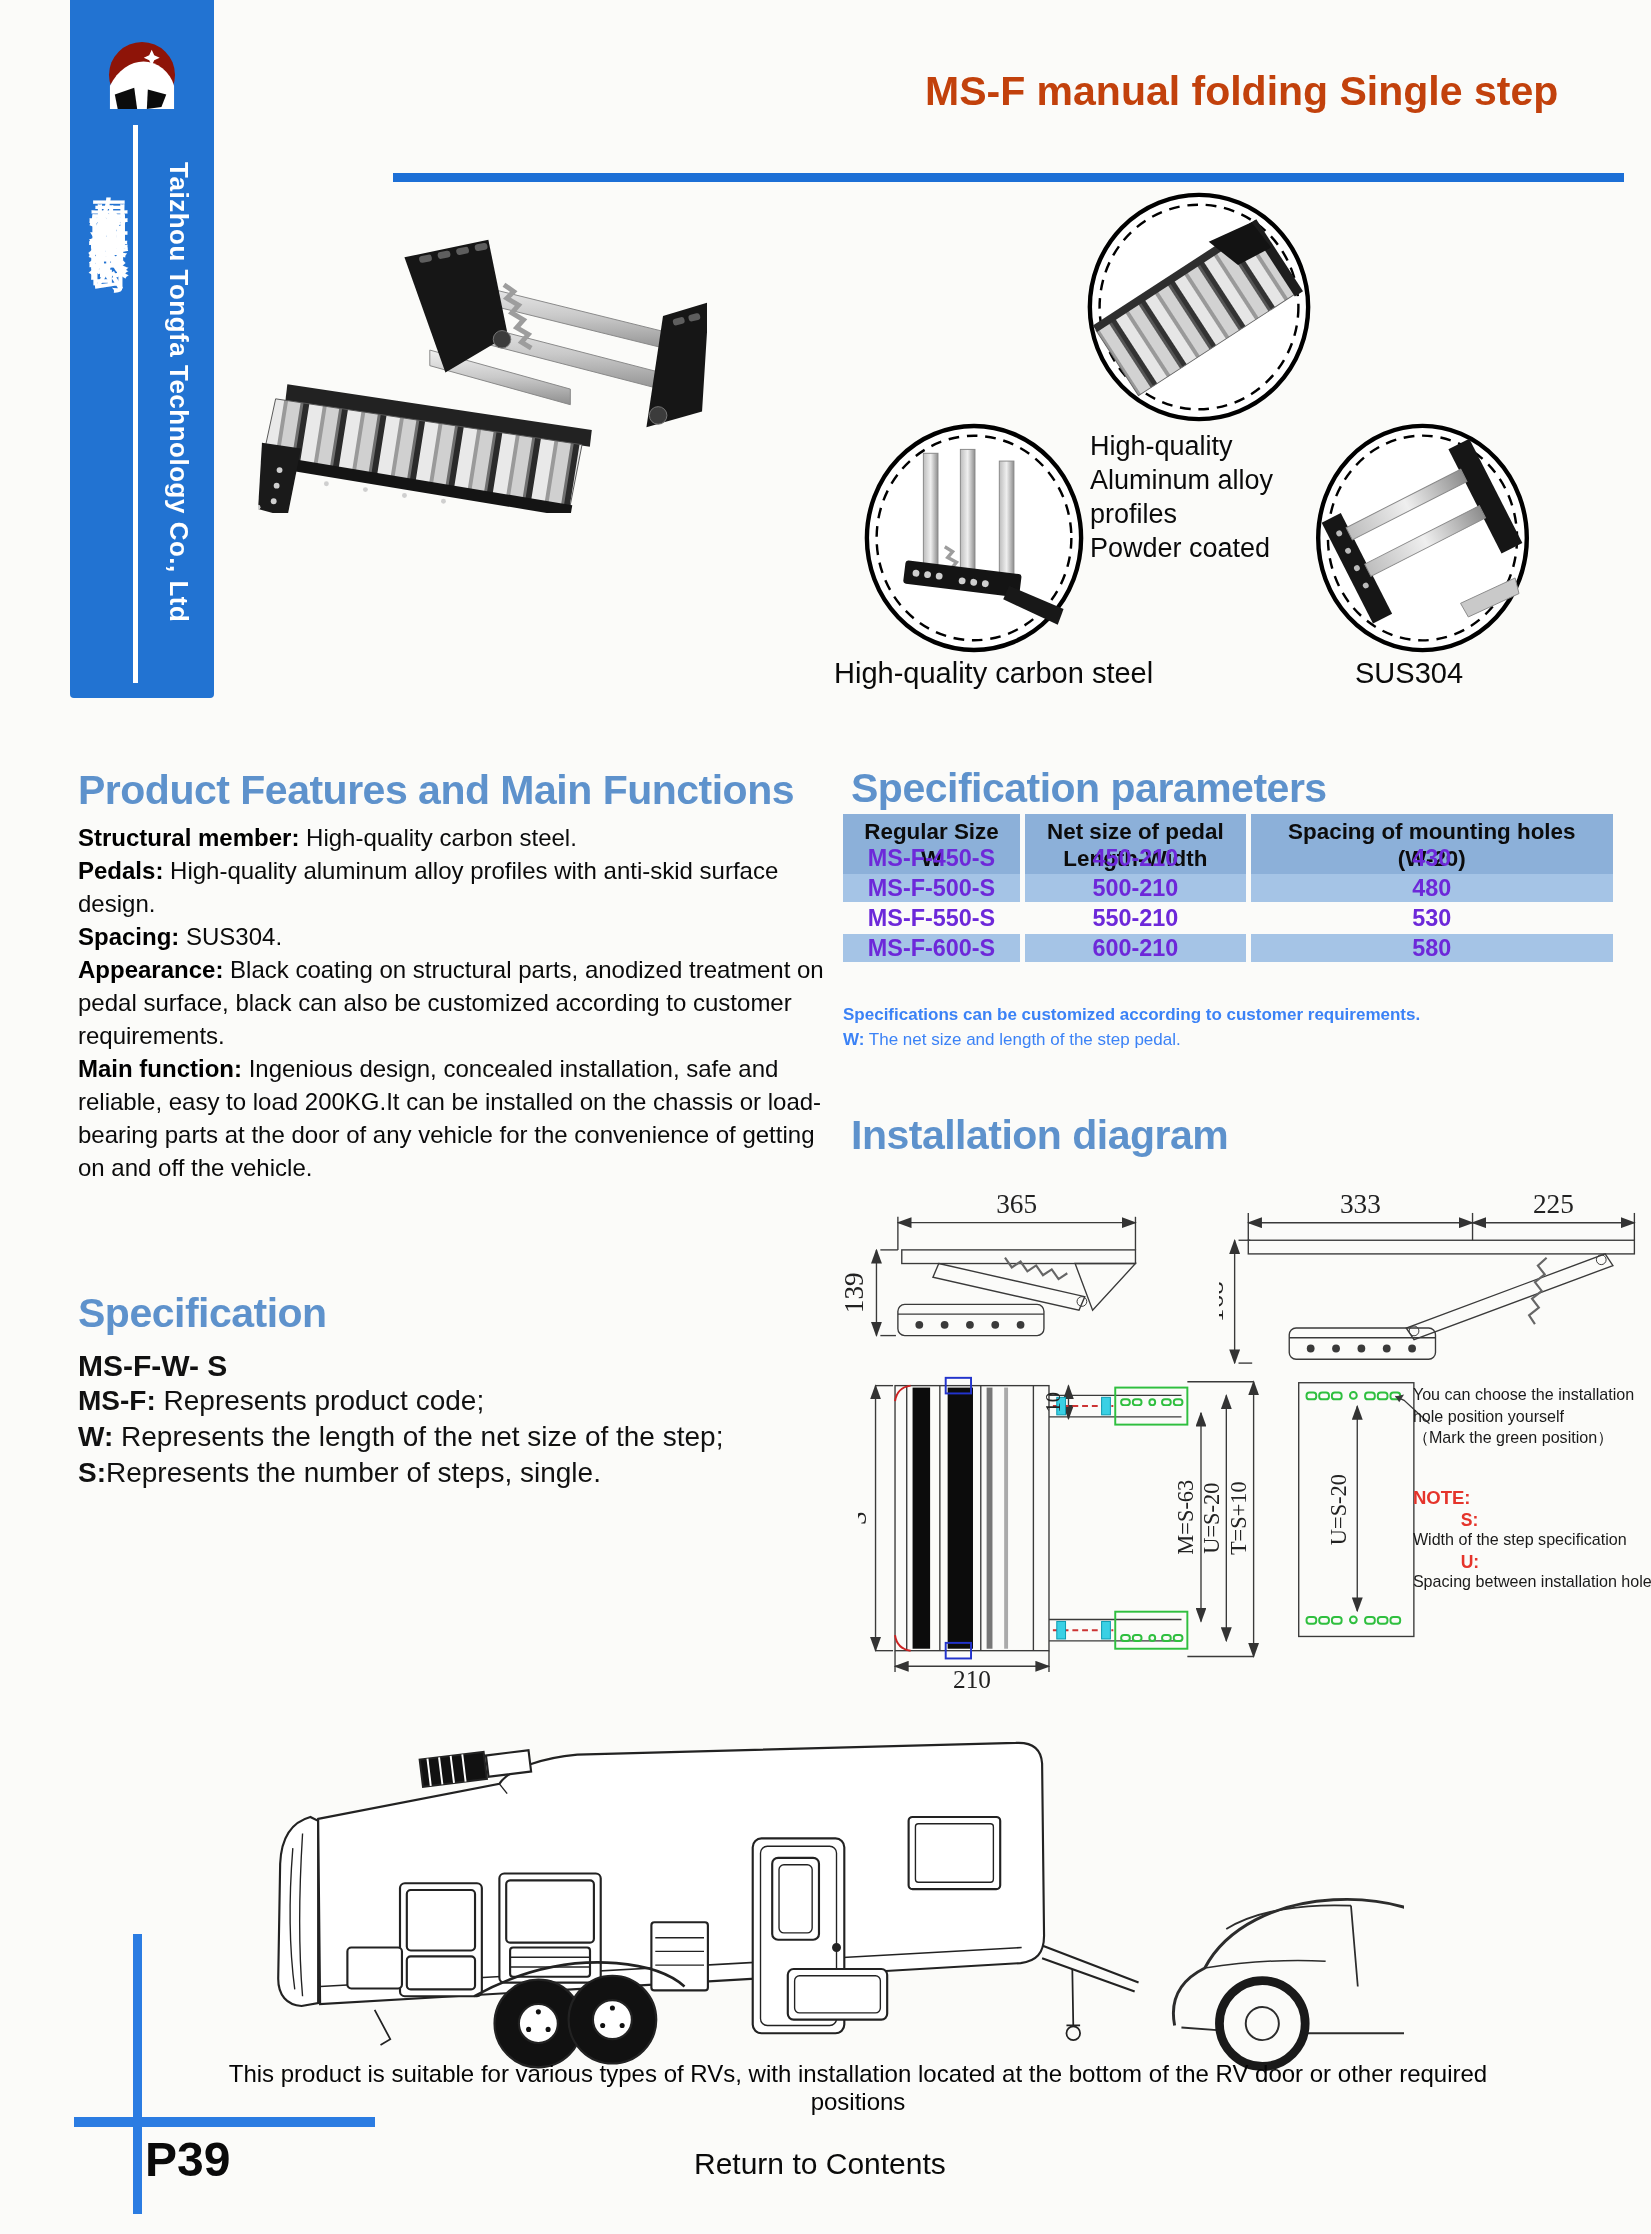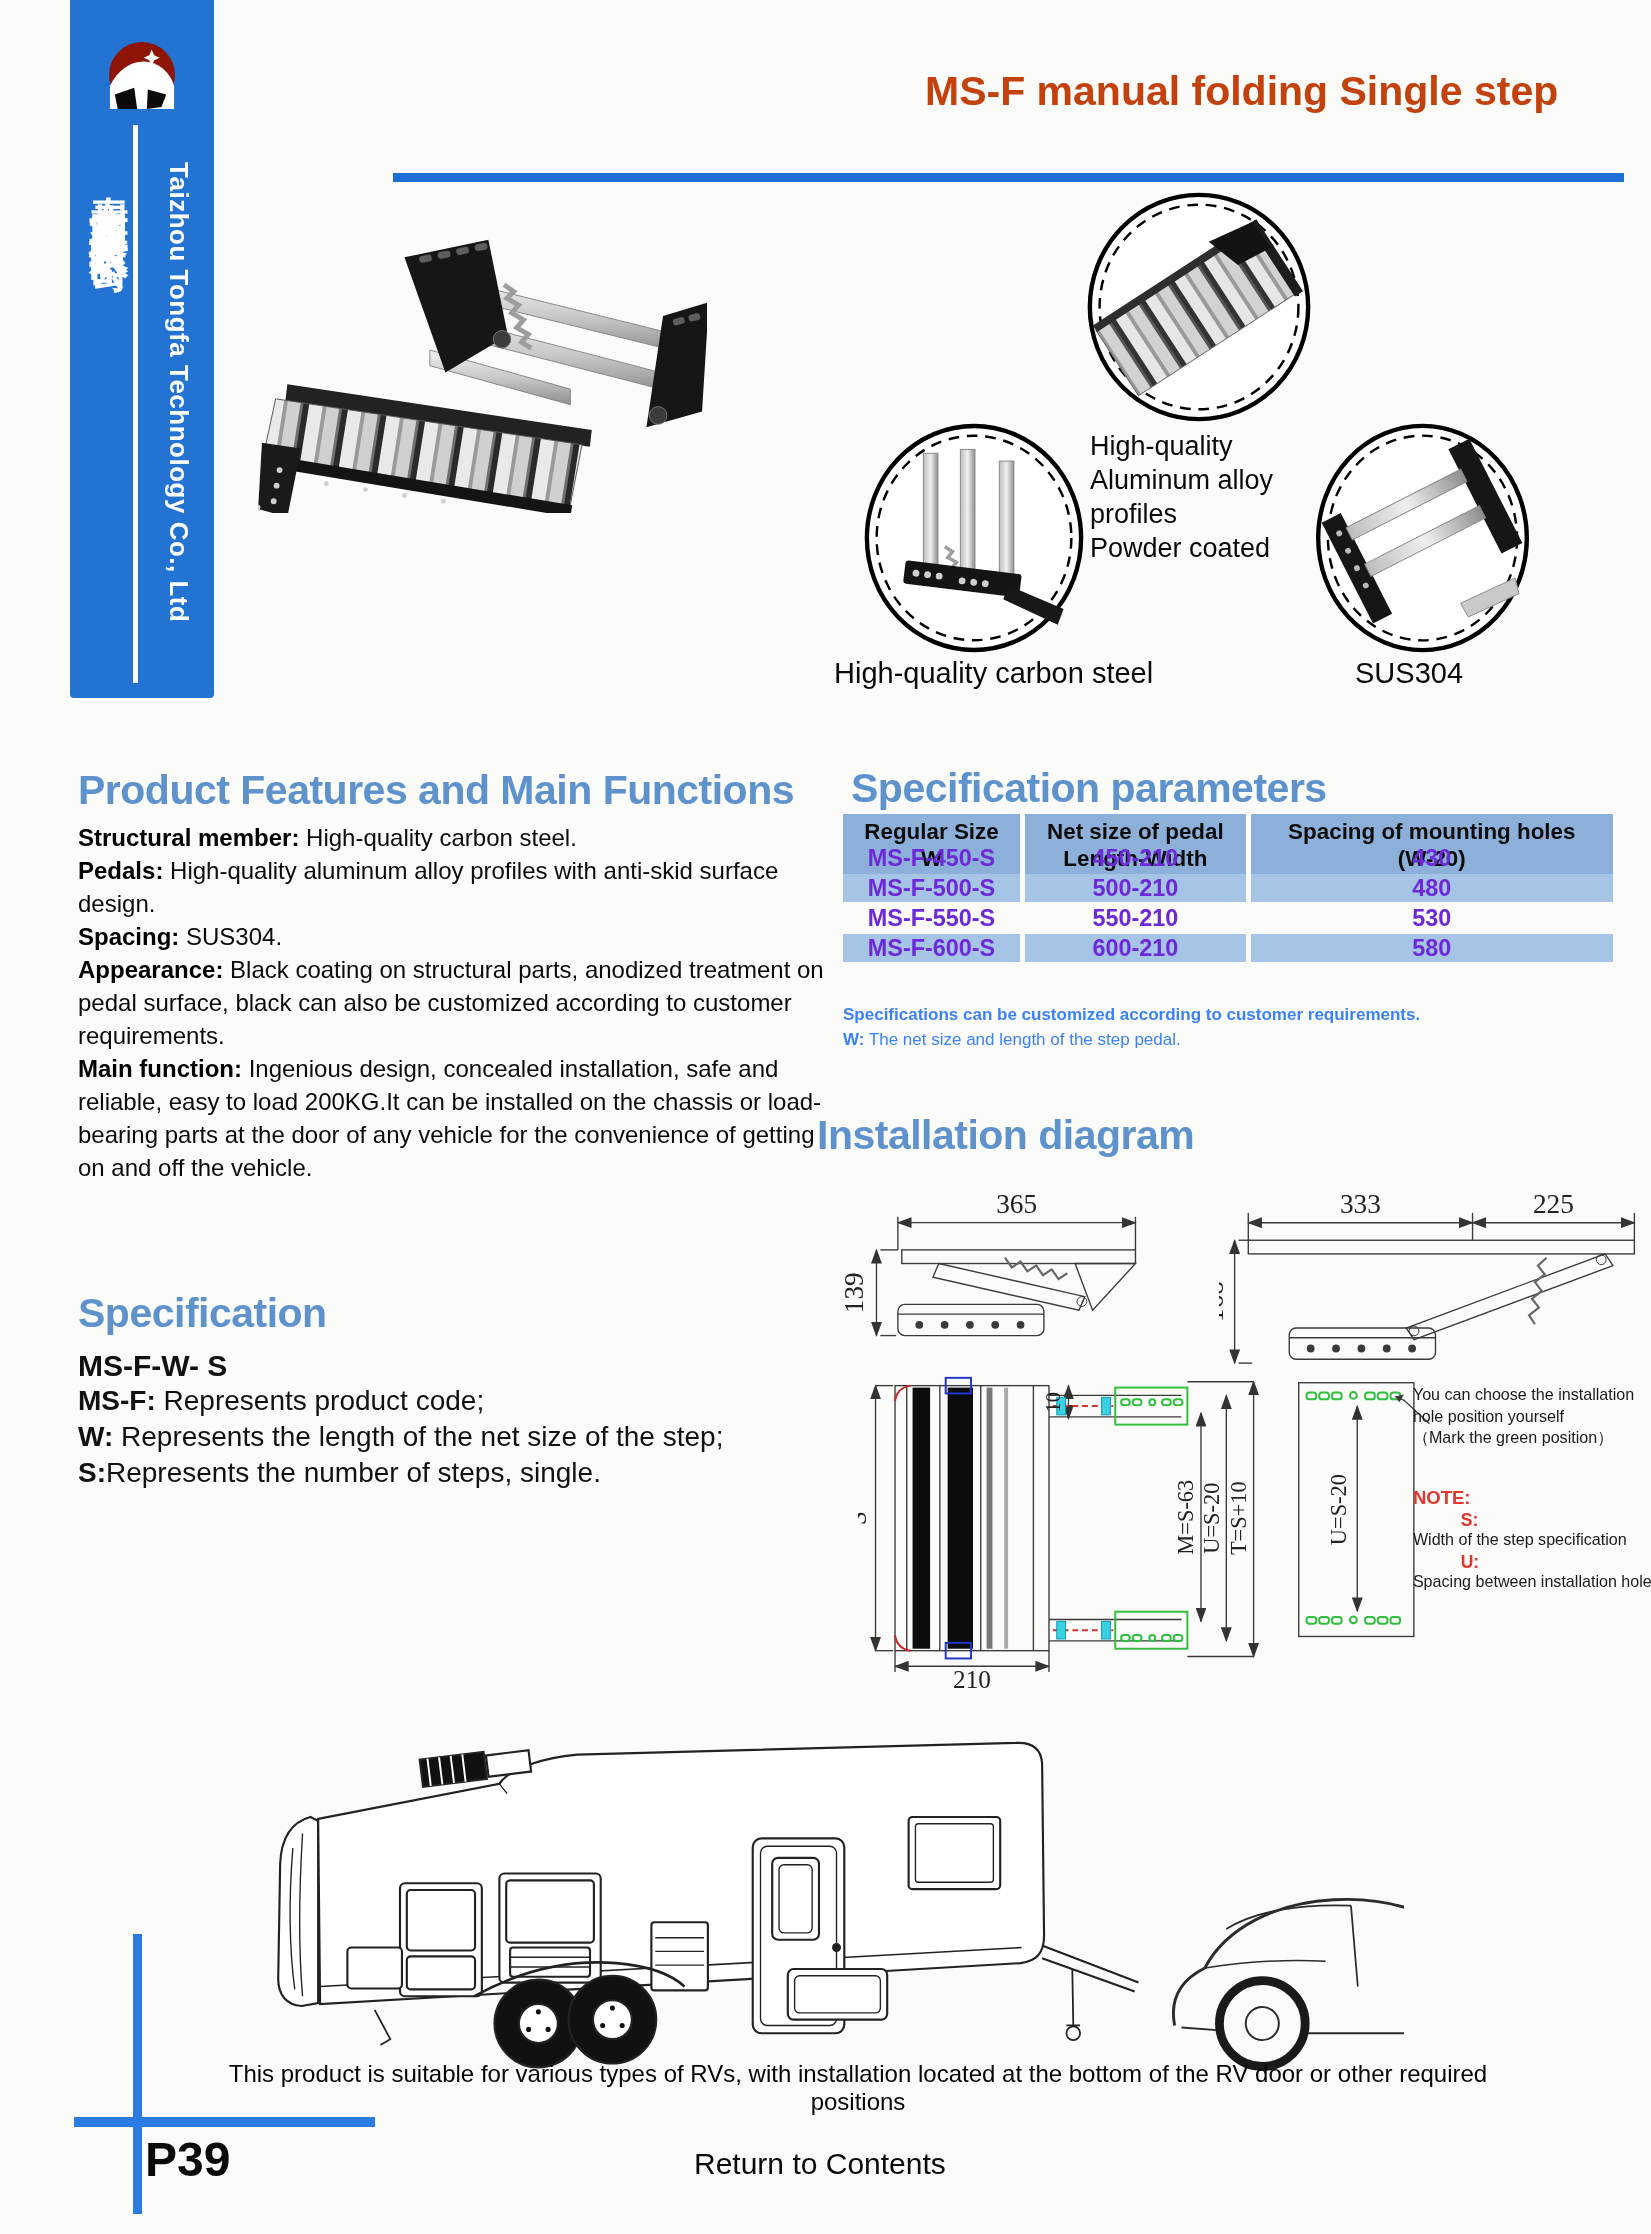--- a/index.html
+++ b/index.html
@@ -233,21 +233,21 @@
 
     <div class="td r-blue">MS-F-600-S</div>
     <div class="td r-blue">600-210</div>
     <div class="td r-blue">580</div>
   </div>
   <div class="abs tnote" style="left:843px;top:1005px;font-weight:bold">Specifications can be customized according to customer requirements.</div>
   <div class="abs tnote" style="left:843px;top:1030px">
     <b>W:</b><span> The net size and length of the step pedal.</span>
   </div>
 
-  <div class="abs sec-heading" style="left:817px;top:1112px">Installation diagram</div>
+  <div class="abs sec-heading" style="left:851px;top:1112px">Installation diagram</div>
 
   <svg class="abs" style="left:841px;top:1172px" width="327" height="185" viewBox="0 0 335 190">
     <defs>
         <marker id="mA" markerWidth="11" markerHeight="8" refX="10" refY="4" orient="auto-start-reverse">
           <path d="M0,0 L11,4 L0,8 Z" fill="#333"></path>
         </marker>
       </defs>
     <g stroke="#3a3a3a" stroke-width="1.4" fill="none">
       <line x1="58" y1="46" x2="58" y2="80"></line>
         <line x1="302" y1="46" x2="302" y2="80"></line>

